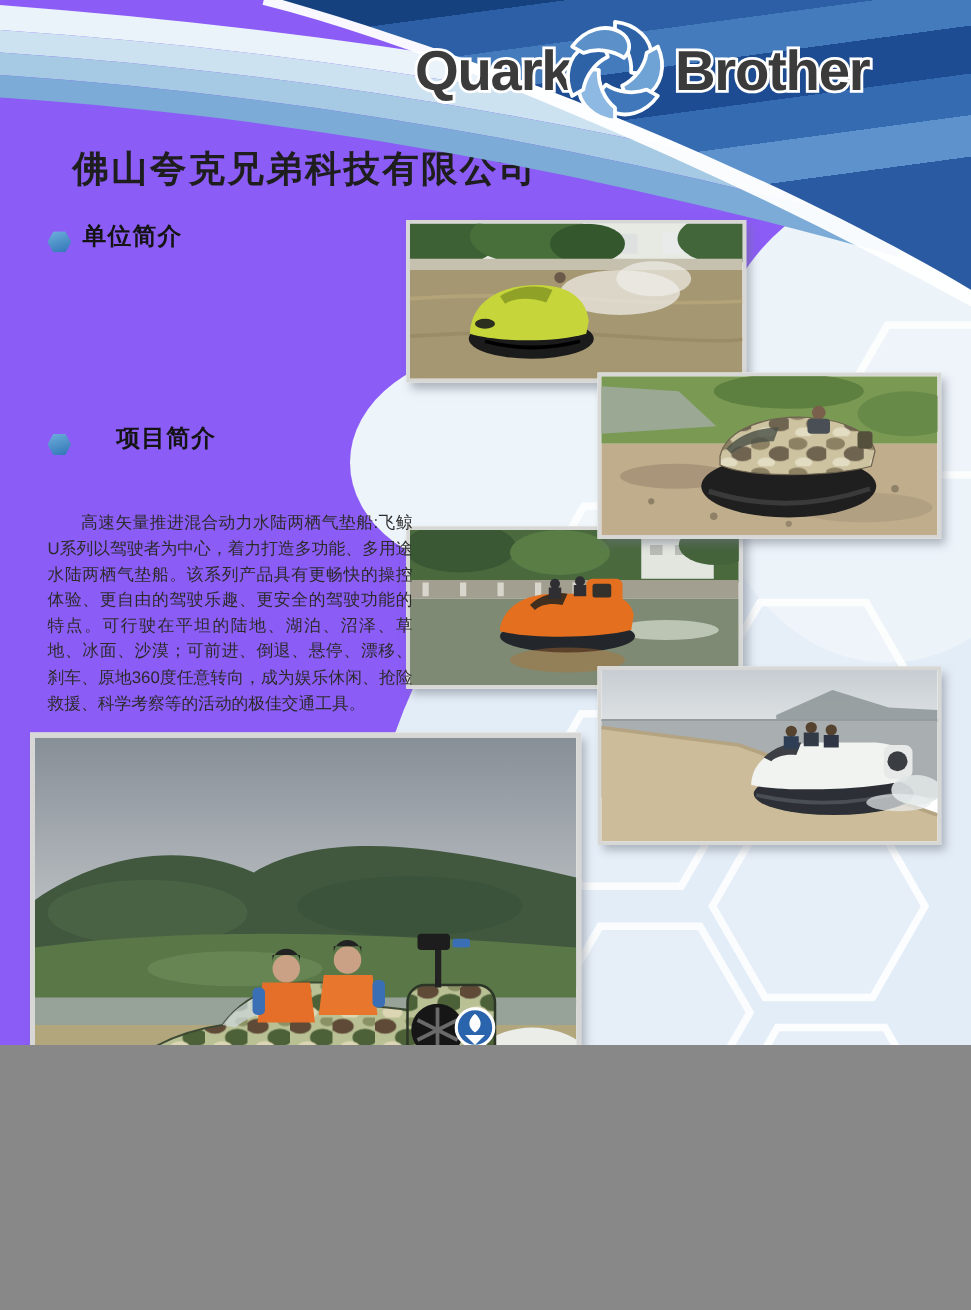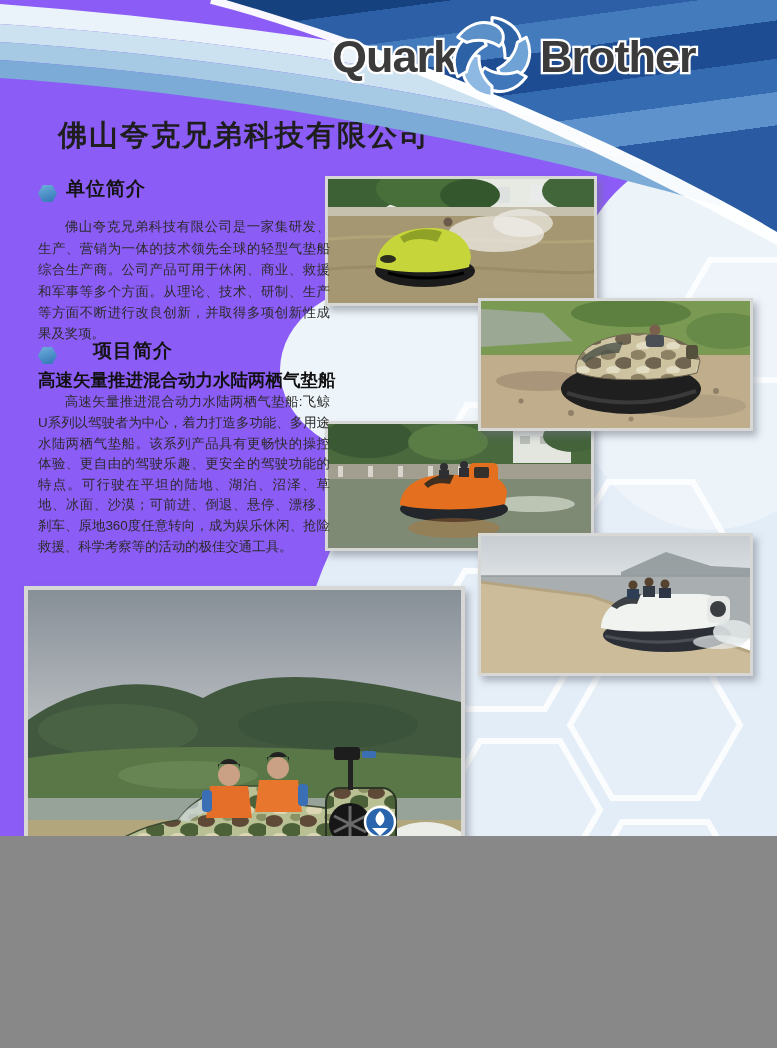--- a/index.html
+++ b/index.html
@@ -12,21 +12,21 @@
              letter-spacing:2px;z-index:5;margin-left:16px;}
   .section-head{display:flex;align-items:flex-end;gap:9px;z-index:5;}
   .hex-bullet{width:19px;height:17px;background:linear-gradient(160deg,#6fb0dc,#2f74b5);
               clip-path:polygon(25% 0,75% 0,100% 50%,75% 100%,25% 100%,0 50%);flex:0 0 auto;}
   .section-head .label{font-size:19px;font-weight:700;color:#141414;letter-spacing:1px;}
   .head-company{left:38px;top:176px;}
   .head-project{left:38px;top:338px;gap:36px;}
   .body-par{width:292px;font-size:13.4px;line-height:21.4px;color:#2c2c2c;
             text-align:justify;text-indent:2em;z-index:5;}
   .par-company{left:38px;top:203px;}
-  .par-project{left:38px;top:379px;line-height:20.6px;}
+  .par-project{left:38px;top:395px;line-height:20.6px;}
   .sub-title{left:38px;top:368px;width:300px;font-size:17.5px;font-weight:700;color:#111;z-index:5;}
   
   .photo{position:absolute;border:3px solid #d7d7d5;background:#fff;
          box-shadow:4px 5px 7px rgba(110,116,128,.5);}
   .photo svg{width:100%;height:100%;}
   .ph1{left:325px;top:176px;width:266px;height:124px;z-index:3;}
   .ph2{left:478px;top:298px;width:269px;height:127px;z-index:4;}
   .ph3{left:325px;top:421px;width:263px;height:124px;z-index:3;}
   .ph4{left:478px;top:533px;width:269px;height:137px;z-index:4;}
   .ph5{left:24px;top:586px;width:433px;height:372px;z-index:3;border-width:4px;}
@@ -107,27 +107,25 @@
       <text class="brand-text" x="540" y="72">Brother</text>
     </g>
   </svg>
 
   <div class="abs doc-title">佛山夸克兄弟科技有限公司</div>
 
   <div class="abs section-head head-company">
     <span class="hex-bullet"></span>
     <span class="label">单位简介</span>
   </div>
-  <p class="abs body-par par-company">佛山夸克兄弟科技有限公司是一家集研发、生产、营销为一体的技术领先全球的轻型气垫船综合生产商。公司产品可用于休闲、商业、救援和军事等多个方面。从理论、技术、研制、生产等方面不断进行改良创新，并取得多项创新性成果及奖项。</p>
 
   <div class="abs section-head head-project">
     <span class="hex-bullet"></span>
     <span class="label">项目简介</span>
   </div>
-  <div class="abs sub-title">高速矢量推进混合动力水陆两栖气垫船</div>
   <p class="abs body-par par-project">高速矢量推进混合动力水陆两栖气垫船:飞鲸U系列以驾驶者为中心，着力打造多功能、多用途水陆两栖气垫船。该系列产品具有更畅快的操控体验、更自由的驾驶乐趣、更安全的驾驶功能的特点。可行驶在平坦的陆地、湖泊、沼泽、草地、冰面、沙漠；可前进、倒退、悬停、漂移、刹车、原地360度任意转向，成为娱乐休闲、抢险救援、科学考察等的活动的极佳交通工具。</p>
 
   <figure class="photo ph1" style="margin:0" aria-label="黄绿色气垫船在河面高速行驶">
     <svg viewBox="0 0 266 124" preserveAspectRatio="none">
       <rect width="266" height="30" fill="#e6eae3"></rect>
       <rect x="148" y="8" width="34" height="16" fill="#dde2e1"></rect>
       <rect x="202" y="6" width="24" height="18" fill="#e8ebea"></rect>
       <ellipse cx="28" cy="14" rx="42" ry="20" fill="#3d6134"></ellipse>
       <ellipse cx="96" cy="10" rx="48" ry="22" fill="#486f3a"></ellipse>
       <ellipse cx="142" cy="16" rx="30" ry="16" fill="#35572e"></ellipse>

